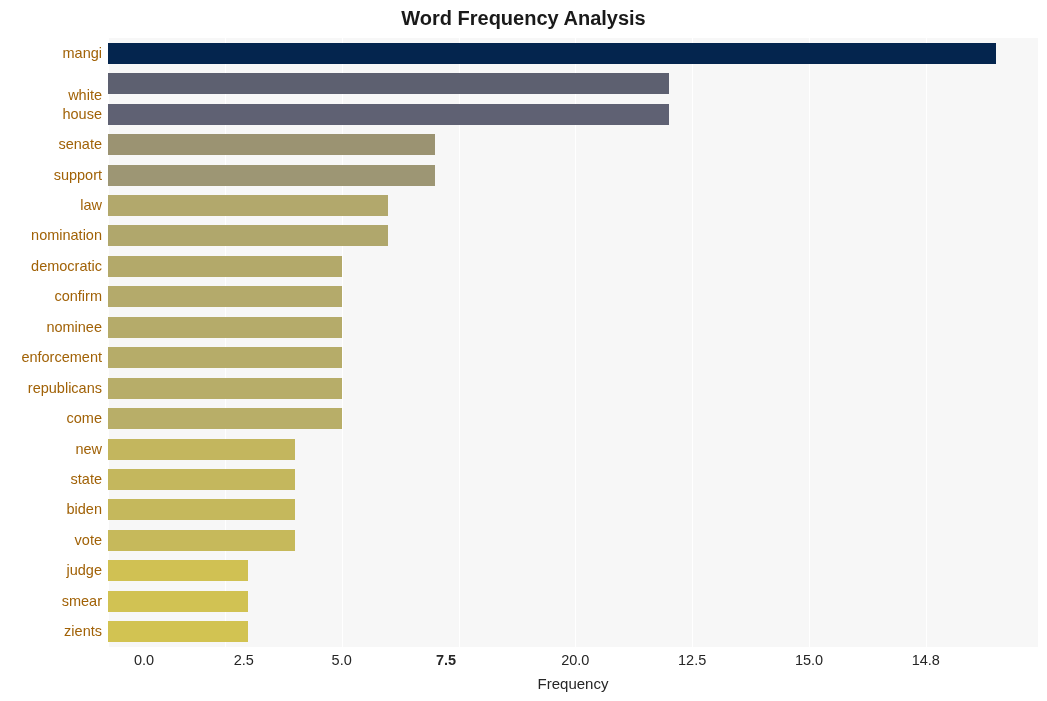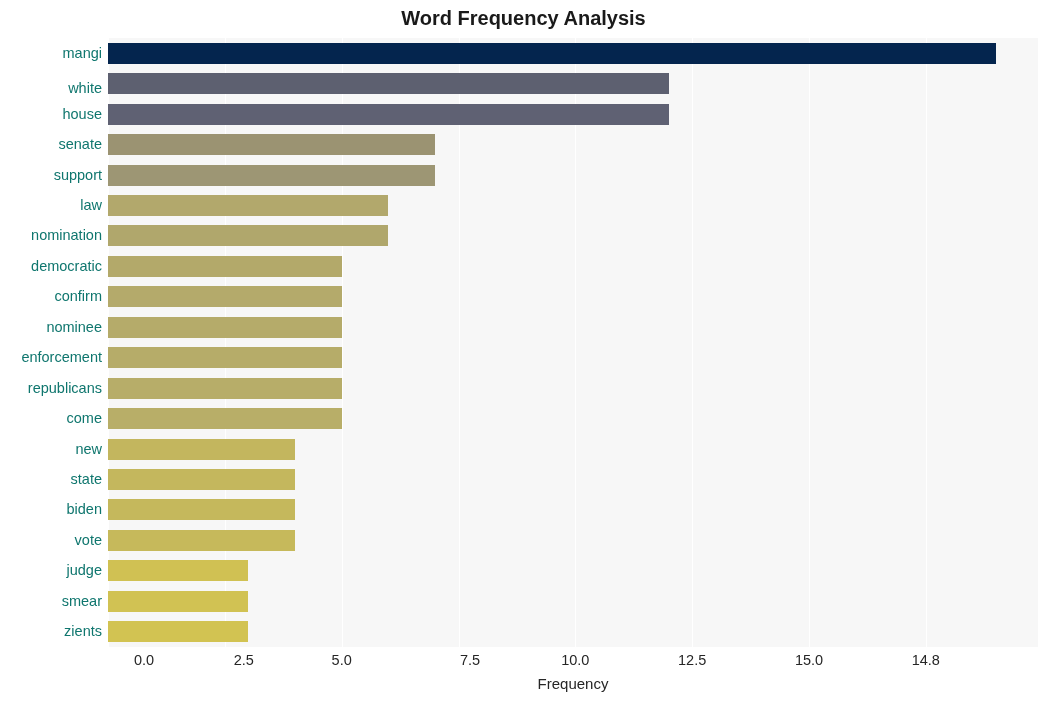--- a/index.html
+++ b/index.html
@@ -78,21 +78,21 @@
     top: 38px;
     width: 102px;
     height: 609px;
   }
   .ylabel {
     position: absolute;
     right: 0;
     width: 102px;
     text-align: right;
     font-size: 14.5px;
-    color: #0f766e;
+    color: #a16207;
     line-height: 21px;
     height: 21px;
     white-space: nowrap;
   }
 
   
   #xlabels-layer {
     position: absolute;
     left: 108px;
     top: 650px;
@@ -159,21 +159,21 @@
         <div class="bar" title="biden: 4" style="width: 186.935px; top: 461.475px; background: rgb(197, 184, 92);"></div>
         <div class="bar" title="vote: 4" style="width: 186.935px; top: 491.925px; background: rgb(198, 185, 91);"></div>
         <div class="bar" title="judge: 3" style="width: 140.201px; top: 522.375px; background: rgb(208, 193, 83);"></div>
         <div class="bar" title="smear: 3" style="width: 140.201px; top: 552.825px; background: rgb(209, 194, 83);"></div>
         <div class="bar" title="zients: 3" style="width: 140.201px; top: 583.275px; background: rgb(210, 195, 82);"></div>
       </div>
   </div>
 
   <div id="ylabels-layer">
       <div class="ylabel" style="top: 4.725px;">mangi</div>
-      <div class="ylabel" style="top: 40px; margin-left: 16px;">white</div>
+      <div class="ylabel" style="top: 47px; margin-left: 16px;">white</div>
       <div class="ylabel" style="top: 65.625px;">house</div>
       <div class="ylabel" style="top: 96.075px;">senate</div>
       <div class="ylabel" style="top: 126.525px;">support</div>
       <div class="ylabel" style="top: 156.975px;">law</div>
       <div class="ylabel" style="top: 187.425px;">nomination</div>
       <div class="ylabel" style="top: 217.875px;">democratic</div>
       <div class="ylabel" style="top: 248.325px;">confirm</div>
       <div class="ylabel" style="top: 278.775px;">nominee</div>
       <div class="ylabel" style="top: 309.225px;">enforcement</div>
       <div class="ylabel" style="top: 339.675px;">republicans</div>
@@ -184,22 +184,22 @@
       <div class="ylabel" style="top: 491.925px;">vote</div>
       <div class="ylabel" style="top: 522.375px;">judge</div>
       <div class="ylabel" style="top: 552.825px;">smear</div>
       <div class="ylabel" style="top: 583.275px;">zients</div>
     </div>
 
   <div id="xlabels-layer">
       <div class="xlabel" style="left: 0px; margin-left: 36px;">0.0</div>
       <div class="xlabel" style="left: 116.834px; margin-left: 19px;">2.5</div>
       <div class="xlabel" style="left: 233.668px;">5.0</div>
-      <div class="xlabel" style="left: 362px;">7.5</div>
-      <div class="xlabel" style="left: 467.337px;">10.0</div>
+      <div class="xlabel" style="left: 338px; font-weight: bold;">7.5</div>
+      <div class="xlabel" style="left: 467.337px;">20.0</div>
       <div class="xlabel" style="left: 584.171px;">12.5</div>
       <div class="xlabel" style="left: 701.005px;">15.0</div>
       <div class="xlabel" style="left: 817.839px;">14.8</div>
     </div>
 
   <div id="xaxis-title">Frequency</div>
 
 </div>
 
 </body></html>

